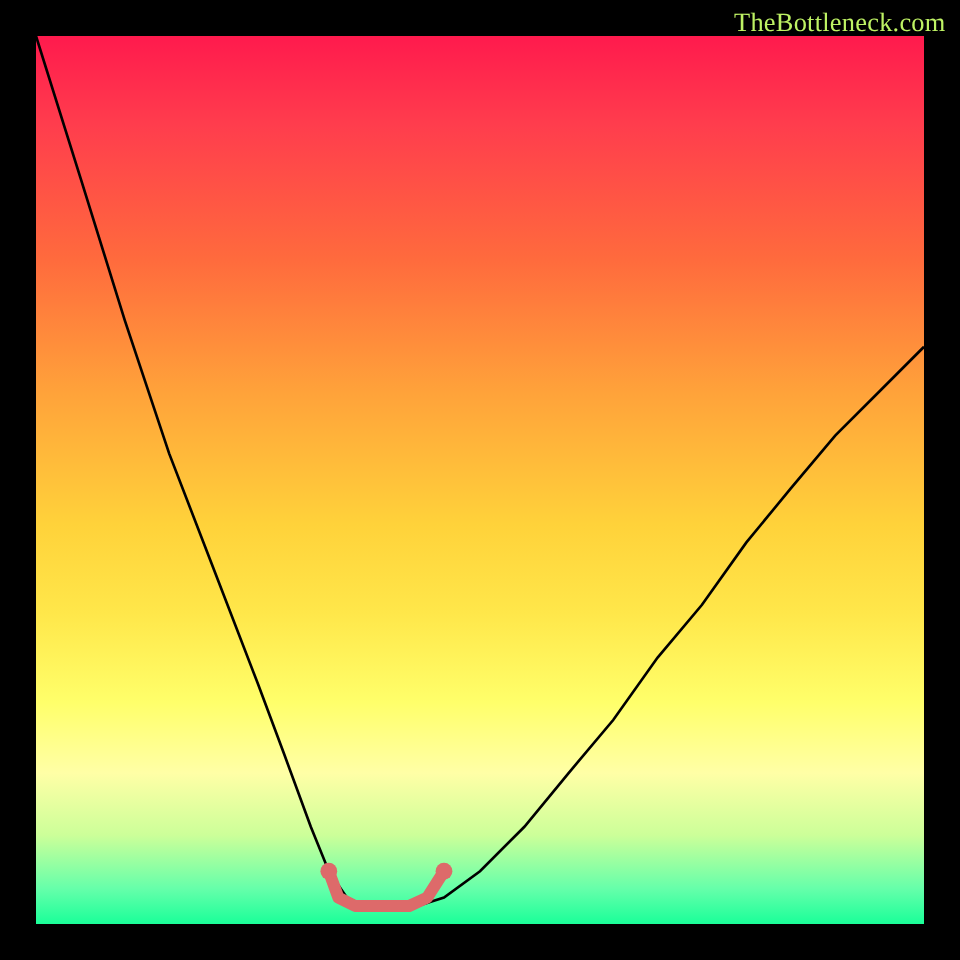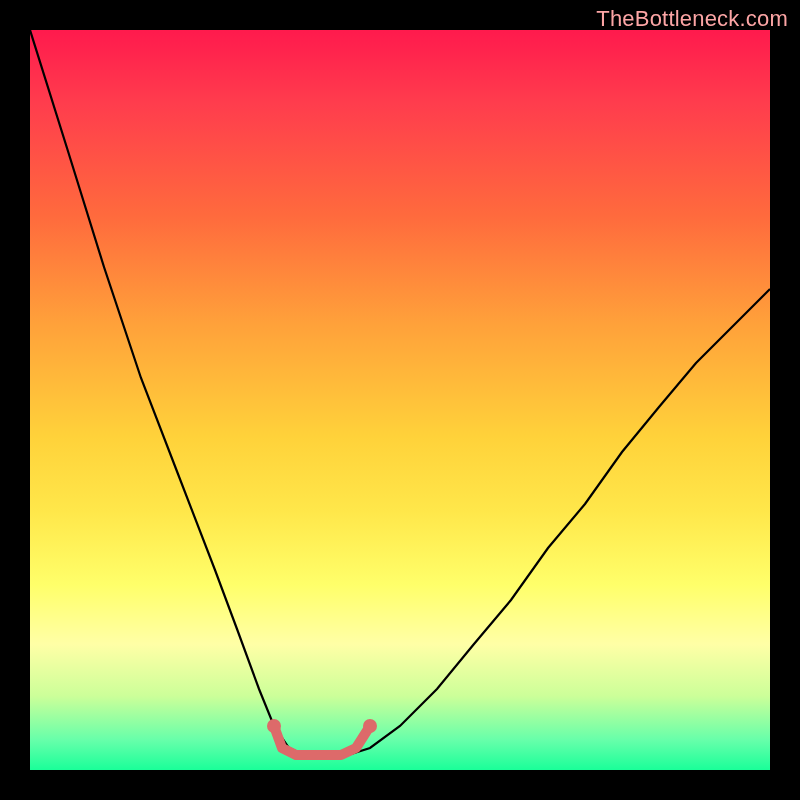--- a/index.html
+++ b/index.html
@@ -21,24 +21,24 @@
       #66ffaa 96%,
       #1aff99 100%);
     overflow:hidden;
   }
   svg{position:absolute;left:0;top:0;width:100%;height:100%;}
   .curve{fill:none;stroke:#000;stroke-width:2.2;}
   .marker-stroke{fill:none;stroke:#dd6a6a;stroke-width:10;stroke-linecap:round;stroke-linejoin:round;}
   .marker-dot{fill:#dd6a6a;stroke:none;}
   #watermark{
     position:absolute; top:6px; right:12px;
-    font-family:Liberation Sans, sans-serif;
+    font-family:Liberation Serif, serif;
     font-size:22px;
     font-weight:500;
-    color:#fca5a5;
+    color:#bef264;
     letter-spacing:0.2px;
     user-select:none;
     white-space:nowrap;
   }
 </style>
 </head>
 <body>
 
 <div id="stage">
 

